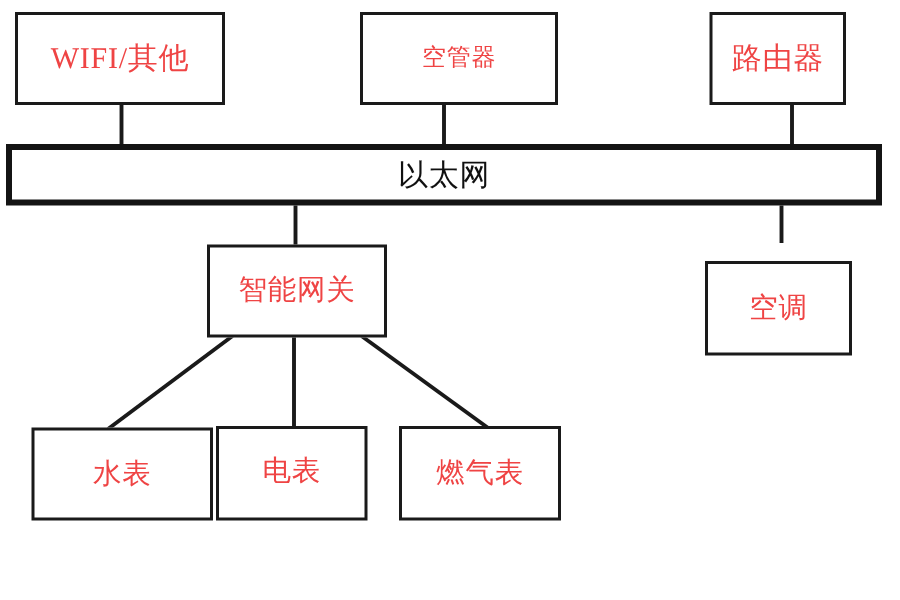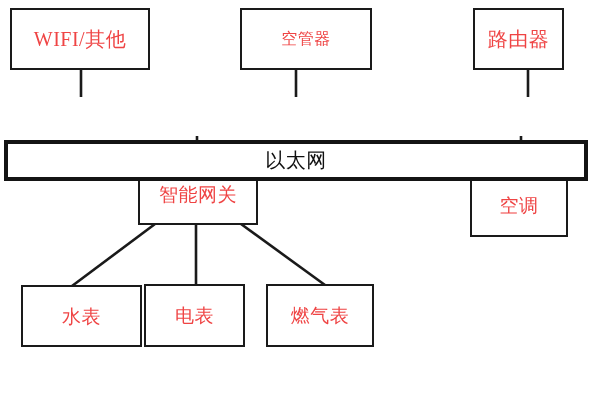--- a/index.html
+++ b/index.html
@@ -53,31 +53,30 @@
     top: 96px;
     width: 584px;
     height: 41px;
     box-sizing: border-box;
     background: #ffffff;
     border: 4px solid #141414;
     display: flex;
     align-items: center;
     justify-content: center;
     z-index: 4;
-    margin-top: 44px;
   }
   .bus-bar .node-label { font-size: 20px; color: #101010; }
 
   
-  .dev-gateway { left: 138px; top: 163px; width: 120px; height: 62px; font-size: 19px; }
+  .dev-gateway { left: 138px; top: 163px; width: 120px; height: 62px; font-size: 19px; font-family: Liberation Mono, monospace; }
   .dev-ac      { left: 470px; top: 161px; width: 98px;  height: 63px; font-size: 19px; margin-top: 13px; }
 
   
   .dev-water { left: 21px;  top: 285px; width: 121px; height: 62px; font-size: 19px; }
-  .dev-elec  { left: 144px; top: 284px; width: 101px; height: 63px; font-size: 19px; }
+  .dev-elec  { left: 144px; top: 284px; width: 101px; height: 63px; font-size: 19px; font-family: Liberation Mono, monospace; }
   .dev-gas   { left: 266px; top: 284px; width: 108px; height: 63px; font-size: 19px; }
 
   
   #connector-layer {
     position: absolute;
     left: 0; top: 0;
     width: 600px;
     height: 400px;
     z-index: 1;
   }

